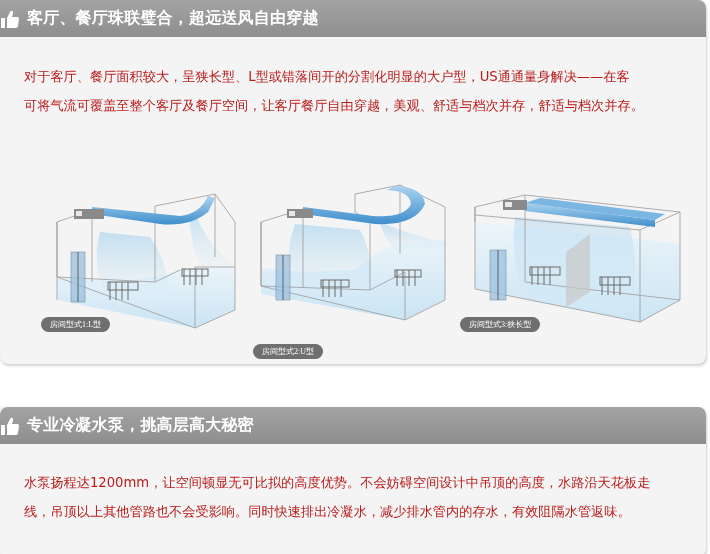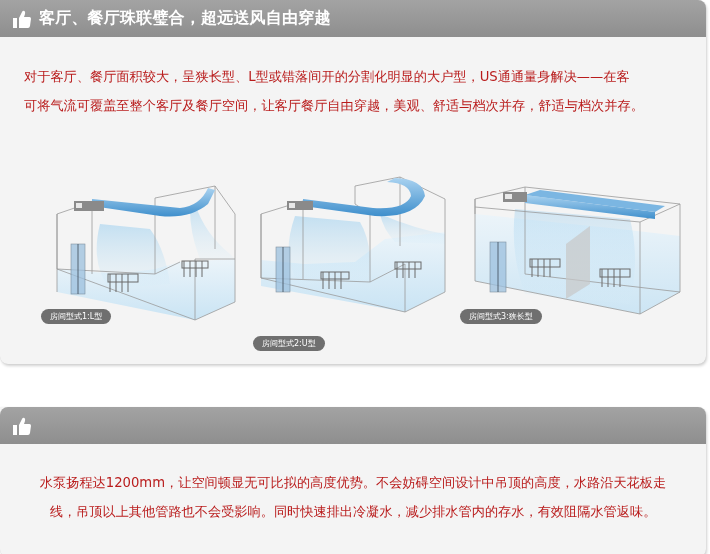--- a/index.html
+++ b/index.html
@@ -16,21 +16,20 @@
     }
     .card-1 { top: 0; height: 364px; }
     .card-2 { top: 407px; height: 150px; }
 
     .card-header {
       height: 37px;
       background: linear-gradient(to bottom, #a3a3a3 0%, #8e8e8e 100%);
       border-radius: 0 8px 0 0;
       display: flex;
       align-items: center;
-      padding-left: 12px;
       color: #ffffff;
       text-align: center;
     }
     .card-1 .card-header { border-radius: 0 8px 0 0; }
     .card-2 .card-header { border-radius: 8px 8px 0 0; }
 
     .thumb-icon { width: 20px; height: 20px; margin-right: 7px; display: inline-block; }
     .header-title {
       font-size: 16px;
       font-weight: bold;
@@ -48,22 +47,23 @@
 
     .diagrams {
       position: absolute;
       top: 170px;
       left: 0;
       width: 706px;
       height: 160px;
     }
     .diagram {
       position: absolute;
-      top: 4px;
+      top: 12px;
       height: 155px;
+      font-family: Liberation Serif, serif;
     }
     .diagram svg { position: absolute; left: 0; top: 0; }
     .diagram-label {
       position: absolute;
       height: 15px;
       line-height: 15px;
       padding: 0 9px;
       font-size: 8px;
       color: #ffffff;
       background: #6f6f6f;
@@ -254,18 +254,19 @@
 
   </div>
 </div>
 
 <div class="card card-2">
   <div class="card-header">
     <svg class="thumb-icon" viewBox="0 0 20 20">
       <rect x="1" y="9" width="4" height="10" fill="#ffffff"></rect>
       <path d="M7 9 L10 3 Q11 1 12.5 2 Q13.5 3 13 5 L12 8 L17.5 8 Q19 8 19 9.8 L18 17 Q17.6 19 16 19 L7 19 Z" fill="#ffffff"></path>
     </svg>
-  </div>
-  <div class="card-body" style="padding-top:24px;text-align:center;">
+    <span class="header-title">专业冷凝水泵，挑高层高大秘密</span>
+  </div>
+  <div class="card-body" style="padding-top:24px;">
     <p>水泵扬程达1200mm，让空间顿显无可比拟的高度优势。不会妨碍空间设计中吊顶的高度，水路沿天花板走</p>
     <p>线，吊顶以上其他管路也不会受影响。同时快速排出冷凝水，减少排水管内的存水，有效阻隔水管返味。</p>
   </div>
 </div>
 
 </body></html>

